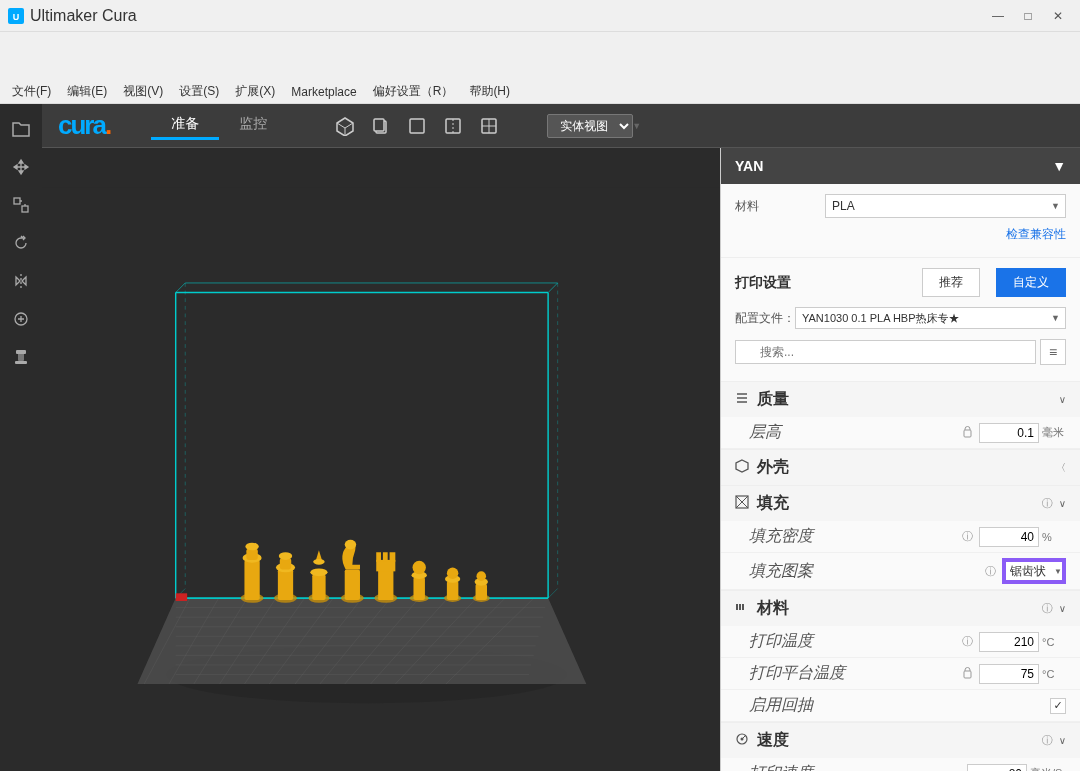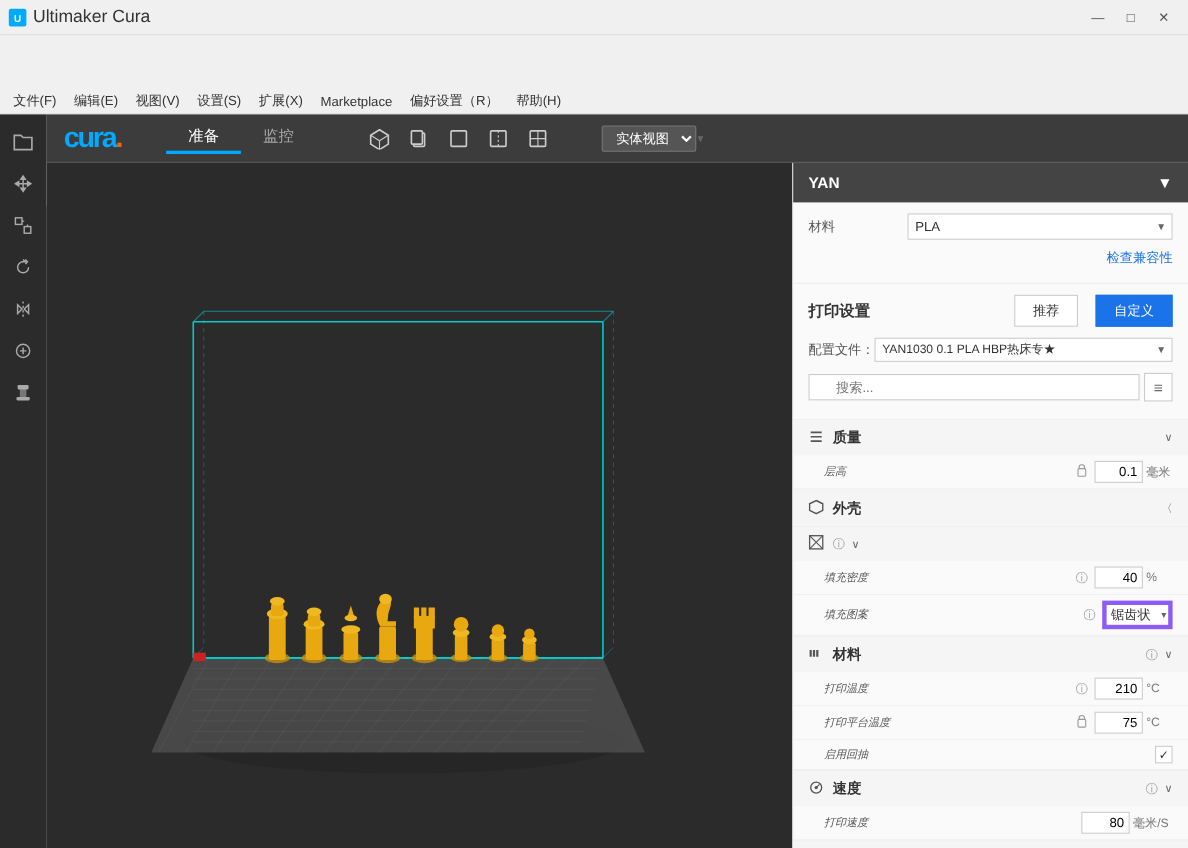--- a/index.html
+++ b/index.html
@@ -79,28 +79,28 @@
     .profile-select { width: 100%; background: white; border: 1px solid #ccc; padding: 4px 6px; font-size: 11px; color: #333; cursor: pointer; appearance: none; -webkit-appearance: none; }
 
     .search-row { display: flex; align-items: center; margin-bottom: 6px; gap: 4px; }
     .search-input { flex: 1; border: 1px solid #ccc; padding: 4px 24px; font-size: 12px; color: #999; background: white; }
     .search-icon-btn { width: 26px; height: 26px; display: flex; align-items: center; justify-content: center; border: 1px solid #ccc; background: white; cursor: pointer; color: #666; font-size: 14px; }
 
     
     .settings-group { border-bottom: 1px solid #eee; }
     .group-header { display: flex; align-items: center; padding: 7px 14px; cursor: pointer; background: #f5f5f5; }
     .group-icon { color: #555; margin-right: 8px; font-size: 13px; }
-    .group-title { font-size: 13px; color: #333; font-weight: bold; flex: 1; }
+    .group-title { font-size: 16px; color: #333; font-weight: bold; flex: 1; }
     .group-arrow { color: #666; font-size: 10px; }
     .group-info { color: #999; font-size: 11px; margin-right: 6px; }
 
     .setting-row { display: flex; align-items: center; padding: 5px 14px 5px 28px; border-bottom: 1px solid #f0f0f0; }
-    .setting-label { color: #555; font-size: 10px; flex: 1; font-style: italic; }
+    .setting-label { color: #555; font-size: 16px; flex: 1; font-style: italic; }
     .setting-icon { color: #999; font-size: 11px; margin-right: 6px; cursor: pointer; }
-    .setting-input { width: 44px; border: 1px solid #ccc; padding: 2px 4px; font-size: 12px; text-align: right; background: white; }
+    .setting-input { width: 60px; border: 1px solid #ccc; padding: 2px 4px; font-size: 12px; text-align: right; background: white; }
     .setting-unit { color: #777; font-size: 11px; margin-left: 3px; width: 24px; }
     .setting-select-wrapper { position: relative; }
     .setting-select-wrapper::after { content: '▼'; position: absolute; right: 4px; top: 50%; transform: translateY(-50%); font-size: 8px; color: #666; pointer-events: none; }
     .setting-select { background: white; border: 4px solid #8b5cf6; padding: 2px 16px 2px 4px; font-size: 12px; color: #333; cursor: pointer; appearance: none; -webkit-appearance: none; }
     .setting-checkbox { width: 16px; height: 16px; border: 1px solid #ccc; background: white; display: flex; align-items: center; justify-content: center; cursor: pointer; }
     .setting-checkbox.checked { background: white; }
     .setting-checkbox.checked::after { content: '✓'; font-size: 11px; color: #333; }
 
     
     .viewport-objects { position: absolute; top: 0; left: 0; width: 100%; height: 100%; }
@@ -426,20 +426,21 @@
 
         <div class="settings-group">
           <div class="group-header">
             <span class="group-icon">
               <svg width="14" height="14" viewBox="0 0 14 14">
                   <rect x="1" y="1" width="12" height="12" stroke="#555" stroke-width="1.2" fill="none"></rect>
                   <line x1="1" y1="1" x2="13" y2="13" stroke="#555" stroke-width="1"></line>
                   <line x1="13" y1="1" x2="1" y2="13" stroke="#555" stroke-width="1"></line>
                 </svg>
             </span>
+            <span class="group-title">填充</span>
             <span class="group-info">ⓘ</span>
             <span class="group-arrow">∨</span>
           </div>
           <div class="setting-row">
             <span class="setting-label">填充密度</span>
             <span class="setting-icon">ⓘ</span>
             <input class="setting-input" value="40" type="text" style="">
             <span class="setting-unit">%</span>
           </div>
           <div class="setting-row">

